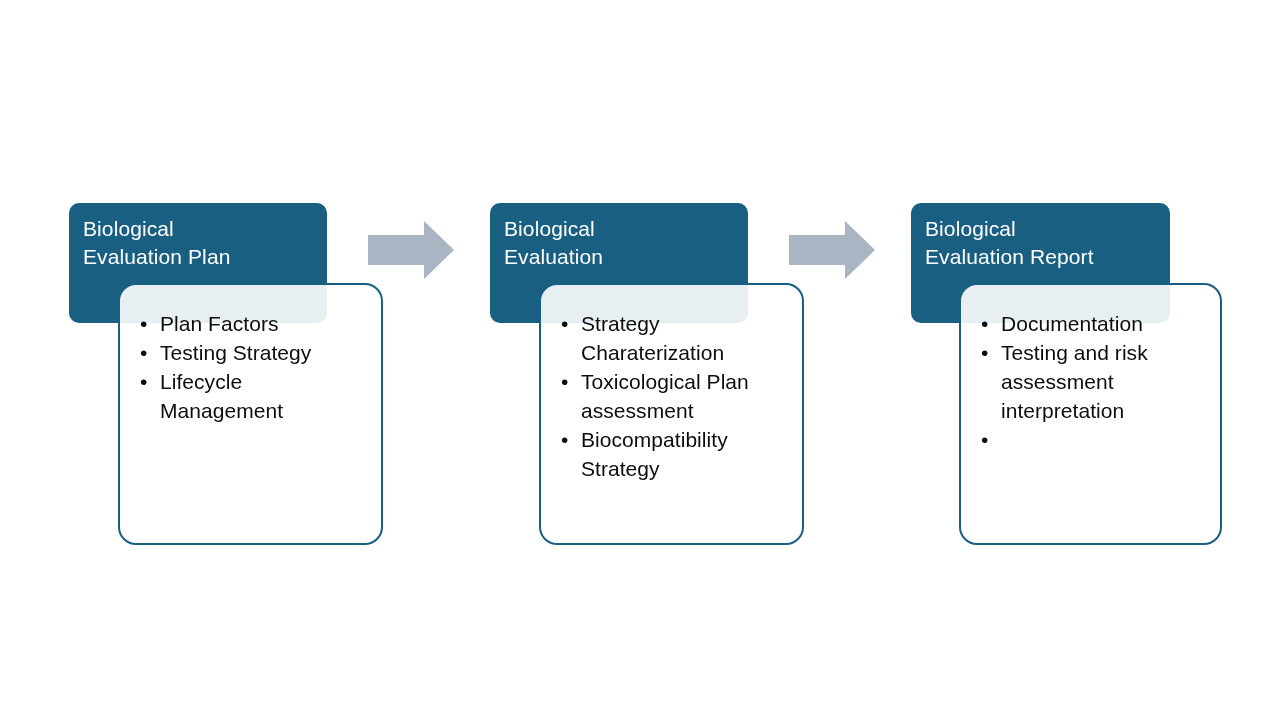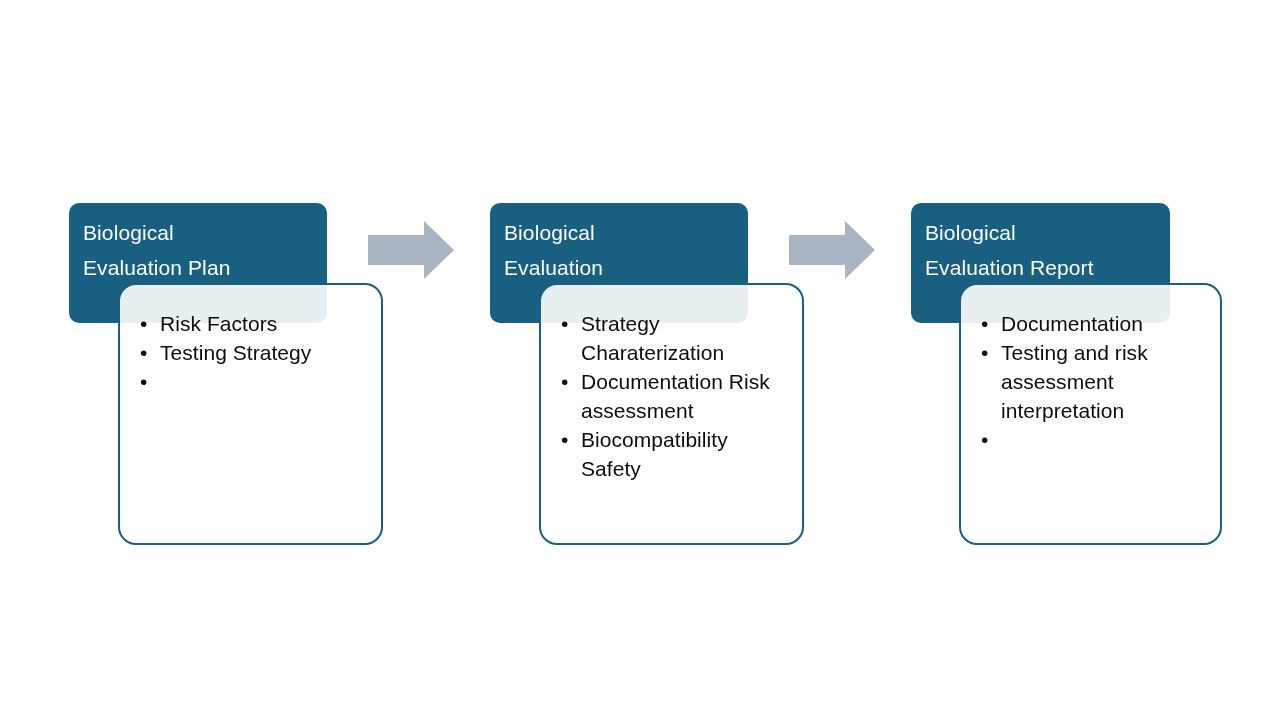--- a/index.html
+++ b/index.html
@@ -32,21 +32,21 @@
     background: #195F82;
     border-radius: 10px;
     box-sizing: border-box;
     padding: 12px 14px 0 14px;
     z-index: 1;
   }
 
   .stage-header-title {
     color: #FFFFFF;
     font-size: 21px;
-    line-height: 35px;
+    line-height: 28px;
     font-weight: 400;
     letter-spacing: 0.1px;
     white-space: pre-line;
   }
 
   .stage-card {
     position: absolute;
     background: rgba(255, 255, 255, 0.90);
     border: 2px solid #195F82;
     border-radius: 18px;
@@ -94,28 +94,29 @@
 
     <div class="stage-header" style="left:69px; top:203px; width:258px; height:120px;">
       <div class="stage-header-title">Biological
 Evaluation Plan</div>
     </div>
 
     <div class="stage-card" style="left:118px; top:283px; width:265px; height:262px; padding:24px 12px 0 14px;">
       <ul class="stage-list">
         <li class="stage-list-item">
           <span class="bullet">•</span>
-          <span>Risk Factors</span>
+          <span>Plan Factors</span>
         </li>
         <li class="stage-list-item">
           <span class="bullet">•</span>
           <span>Testing Strategy</span>
         </li>
         <li class="stage-list-item">
           <span class="bullet">•</span>
+          <span>Lifecycle Management</span>
         </li>
       </ul>
     </div>
   </div>
 
   <svg class="connector-arrow" style="left:368px; top:221px;" width="86" height="58" viewBox="0 0 86 58">
     <polygon points="0,14 56,14 56,0 86,29 56,58 56,44 0,44" fill="#A9B5C2"></polygon>
   </svg>
 
   <div class="stage">
@@ -126,25 +127,25 @@
     </div>
 
     <div class="stage-card" style="left:539px; top:283px; width:265px; height:262px; padding:24px 12px 0 14px;">
       <ul class="stage-list">
         <li class="stage-list-item">
           <span class="bullet">•</span>
           <span>Strategy Charaterization</span>
         </li>
         <li class="stage-list-item">
           <span class="bullet">•</span>
-          <span>Documentation Risk assessment</span>
+          <span>Toxicological Plan assessment</span>
         </li>
         <li class="stage-list-item">
           <span class="bullet">•</span>
-          <span>Biocompatibility Safety</span>
+          <span>Biocompatibility Strategy</span>
         </li>
       </ul>
     </div>
   </div>
 
   <svg class="connector-arrow" style="left:789px; top:221px;" width="86" height="58" viewBox="0 0 86 58">
     <polygon points="0,14 56,14 56,0 86,29 56,58 56,44 0,44" fill="#A9B5C2"></polygon>
   </svg>
 
   <div class="stage">

